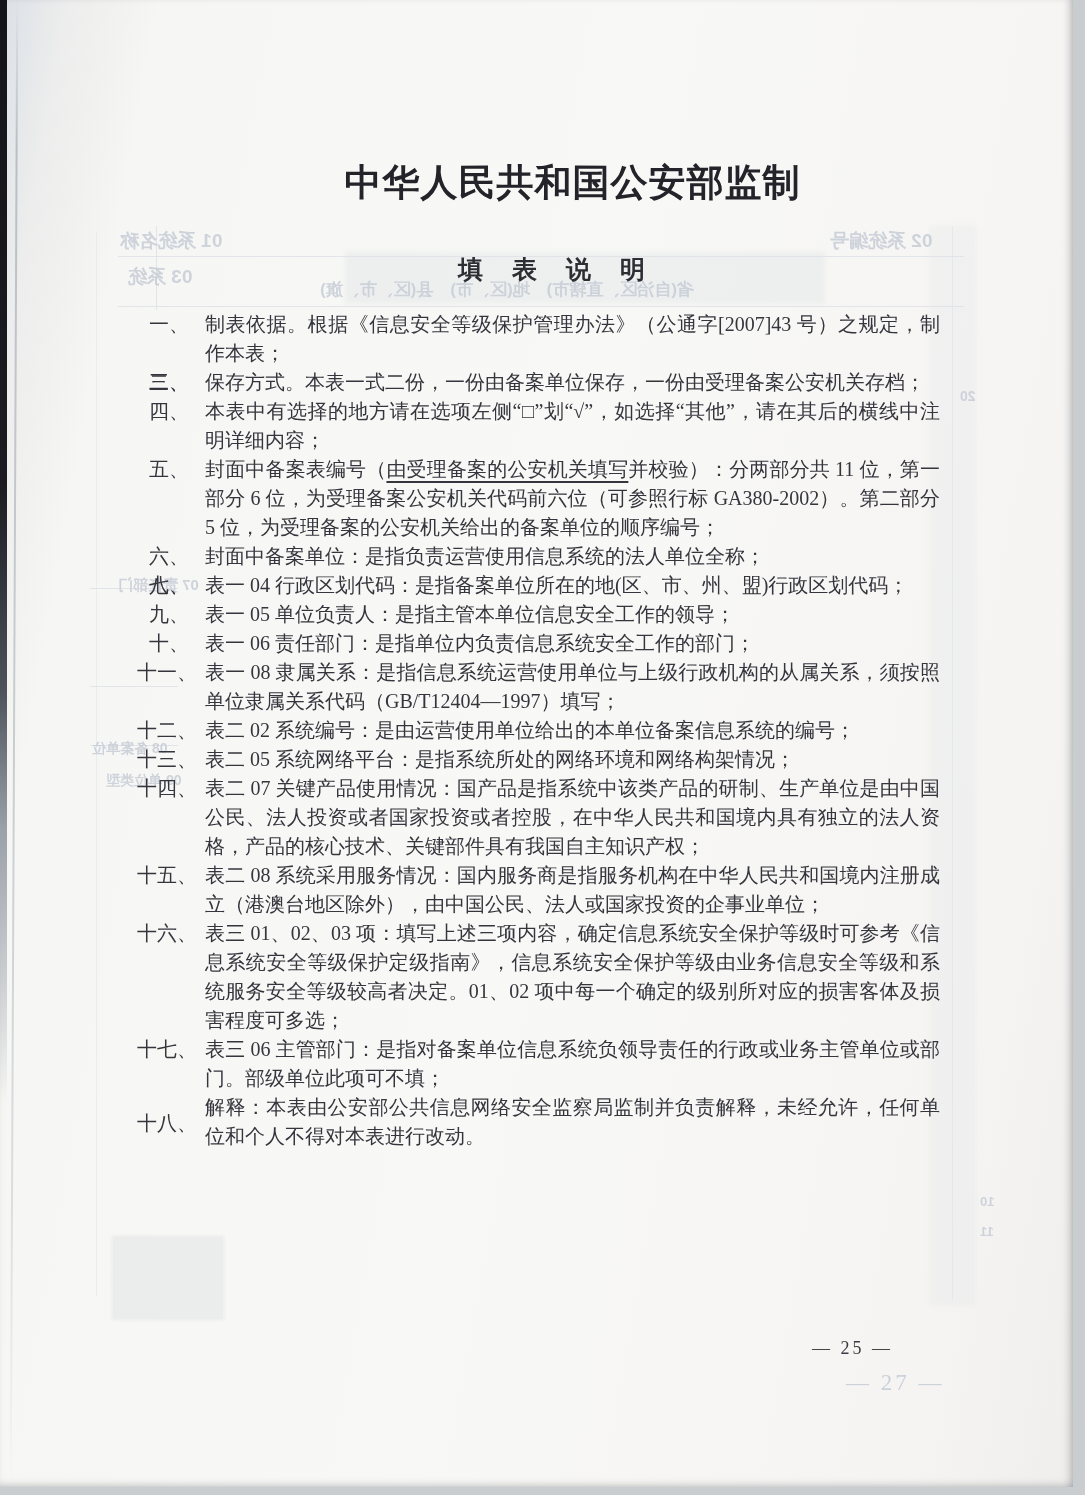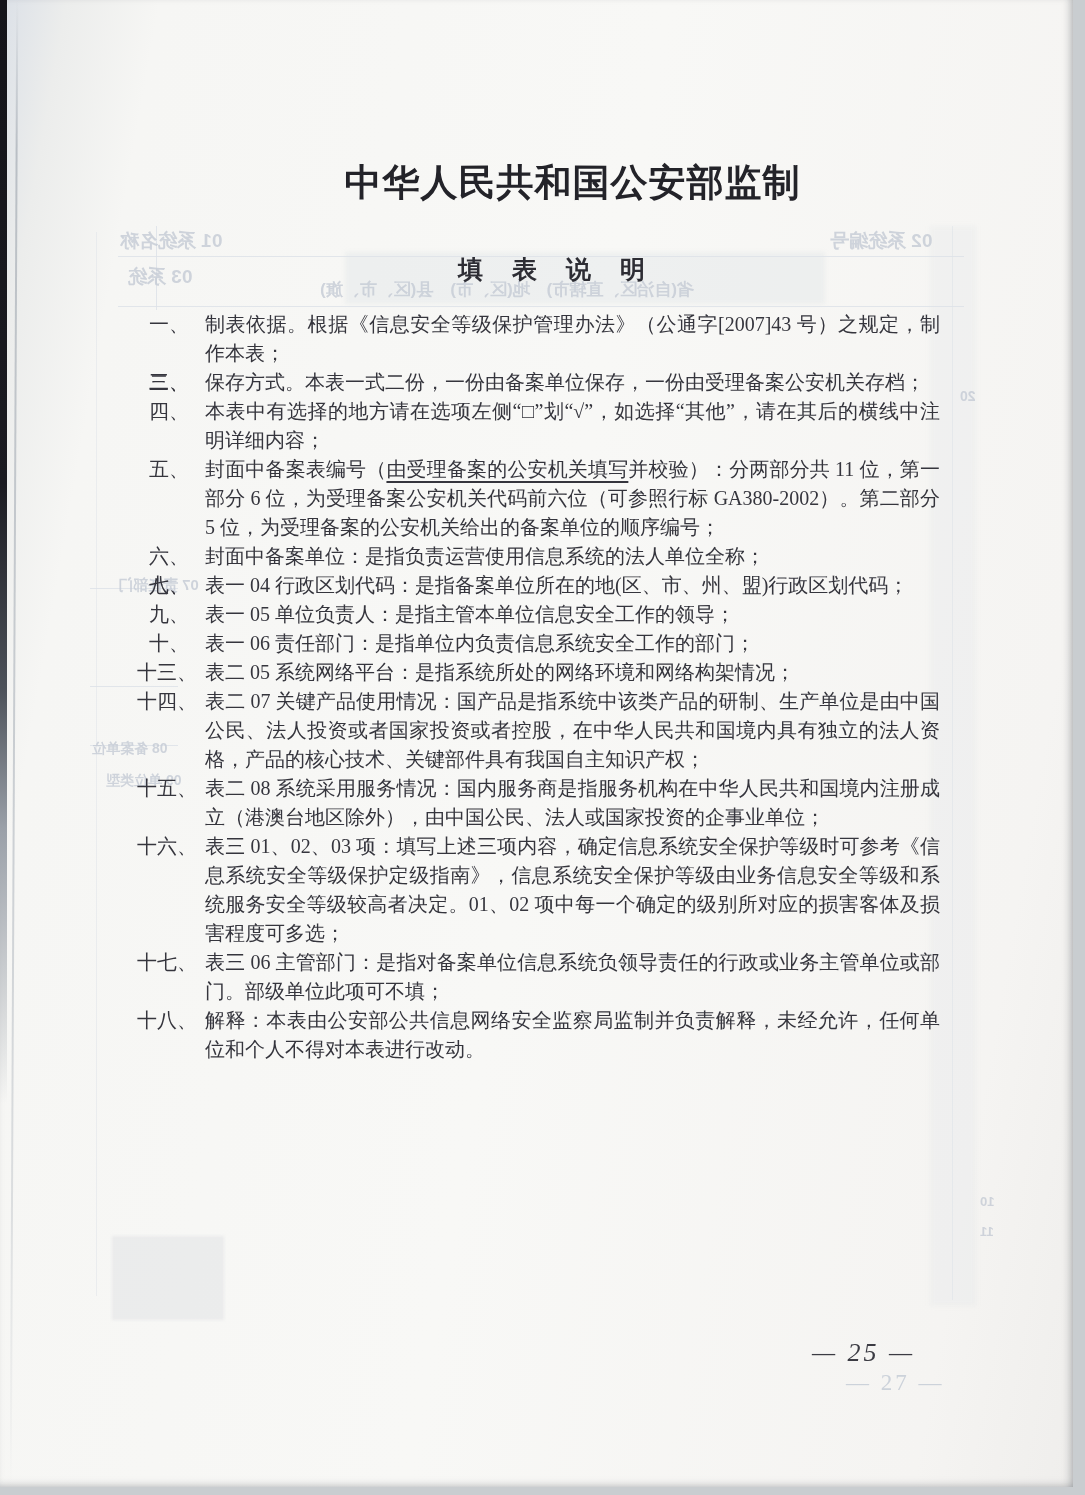--- a/index.html
+++ b/index.html
@@ -36,21 +36,21 @@
   .doc-body{
     position:absolute;left:145px;top:310px;width:795px;
     margin:0;padding:0;list-style:none;
     font-size:20px;line-height:29px;color:#35353d;
   }
   .item{position:relative;padding-left:60px;text-align:justify;}
   .num{position:absolute;top:0;white-space:nowrap;}
   .u{text-decoration:underline;text-underline-offset:5px;text-decoration-thickness:1.5px;}
   .pagenum{
     position:absolute;left:812px;top:1338px;
-    font-size:26px;color:#3b3b43;letter-spacing:3px;white-space:nowrap;font-style:italic;
+    font-size:18px;color:#3b3b43;letter-spacing:3px;white-space:nowrap;
   }
   .pagenum-bleed{
     position:absolute;left:846px;top:1370px;
     font-size:23px;color:#ccd2da;letter-spacing:3px;white-space:nowrap;
     filter:blur(.4px);
   }
   
   .bleed-text{
     position:absolute;color:#c5cbd5;opacity:.8;white-space:nowrap;
     font-family:"Liberation Sans","DejaVu Sans",sans-serif;font-weight:700;
@@ -98,26 +98,28 @@
         <li class="item"><span class="num" style="left: 4px;">一、</span><span><span>制表依据。根据《信息安全等级保护管理办法》（公通字[2007]43 号）之规定，制作本表；</span></span></li>
         <li class="item"><span class="num" style="left: 4px;">二、</span></li>
         <li class="item"><span class="num" style="left: 4px;">三、</span><span><span>保存方式。本表一式二份，一份由备案单位保存，一份由受理备案公安机关存档；</span></span></li>
         <li class="item"><span class="num" style="left: 4px;">四、</span><span><span>本表中有选择的地方请在选项左侧“□”划“√”，如选择“其他”，请在其后的横线中注明详细内容；</span></span></li>
         <li class="item"><span class="num" style="left: 4px;">五、</span><span><span>封面中备案表编号（</span><span class="u">由受理备案的公安机关填写</span><span>并校验）：分两部分共 11 位，第一部分 6 位，为受理备案公安机关代码前六位（可参照行标 GA380-2002）。第二部分 5 位，为受理备案的公安机关给出的备案单位的顺序编号；</span></span></li>
         <li class="item"><span class="num" style="left: 4px;">六、</span><span><span>封面中备案单位：是指负责运营使用信息系统的法人单位全称；</span></span></li>
         <li class="item"><span class="num" style="left: 4px;">七、</span></li>
         <li class="item"><span class="num" style="left: 4px;">八、</span><span><span>表一 04 行政区划代码：是指备案单位所在的地(区、市、州、盟)行政区划代码；</span></span></li>
         <li class="item"><span class="num" style="left: 4px;">九、</span><span><span>表一 05 单位负责人：是指主管本单位信息安全工作的领导；</span></span></li>
         <li class="item"><span class="num" style="left: 4px;">十、</span><span><span>表一 06 责任部门：是指单位内负责信息系统安全工作的部门；</span></span></li>
+        <li class="item"><span class="num" style="left: -8px;">十一、</span><span><span>表一 08 隶属关系：是指信息系统运营使用单位与上级行政机构的从属关系，须按照单位隶属关系代码（GB/T12404—1997）填写；</span></span></li>
+        <li class="item"><span class="num" style="left: -8px;">十二、</span><span><span>表二 02 系统编号：是由运营使用单位给出的本单位备案信息系统的编号；</span></span></li>
         <li class="item"><span class="num" style="left: -8px;">十三、</span><span><span>表二 05 系统网络平台：是指系统所处的网络环境和网络构架情况；</span></span></li>
         <li class="item"><span class="num" style="left: -8px;">十四、</span><span><span>表二 07 关键产品使用情况：国产品是指系统中该类产品的研制、生产单位是由中国公民、法人投资或者国家投资或者控股，在中华人民共和国境内具有独立的法人资格，产品的核心技术、关键部件具有我国自主知识产权；</span></span></li>
         <li class="item"><span class="num" style="left: -8px;">十五、</span><span><span>表二 08 系统采用服务情况：国内服务商是指服务机构在中华人民共和国境内注册成立（港澳台地区除外），由中国公民、法人或国家投资的企事业单位；</span></span></li>
         <li class="item"><span class="num" style="left: -8px;">十六、</span><span><span>表三 01、02、03 项：填写上述三项内容，确定信息系统安全保护等级时可参考《信息系统安全等级保护定级指南》，信息系统安全保护等级由业务信息安全等级和系统服务安全等级较高者决定。01、02 项中每一个确定的级别所对应的损害客体及损害程度可多选；</span></span></li>
         <li class="item"><span class="num" style="left: -8px;">十七、</span><span><span>表三 06 主管部门：是指对备案单位信息系统负领导责任的行政或业务主管单位或部门。部级单位此项可不填；</span></span></li>
-        <li class="item"><span class="num" style="left: -8px;">十八、</span><span><span>解释：本表由公安部公共信息网络安全监察局监制并负责解释，未经允许，任何单位和个人不得对本表进行改动。</span></span></li>
+        <li class="item"><span class="num" style="left: -8px; margin-top: 16px;">十八、</span><span><span>解释：本表由公安部公共信息网络安全监察局监制并负责解释，未经允许，任何单位和个人不得对本表进行改动。</span></span></li>
       </ol>
 
     <div class="pagenum">— 25 —</div>
     <div class="pagenum-bleed">— 27 —</div>
 
     <div class="crease"></div>
   </div>
 
   <div class="edge-left"></div>
 </div>

